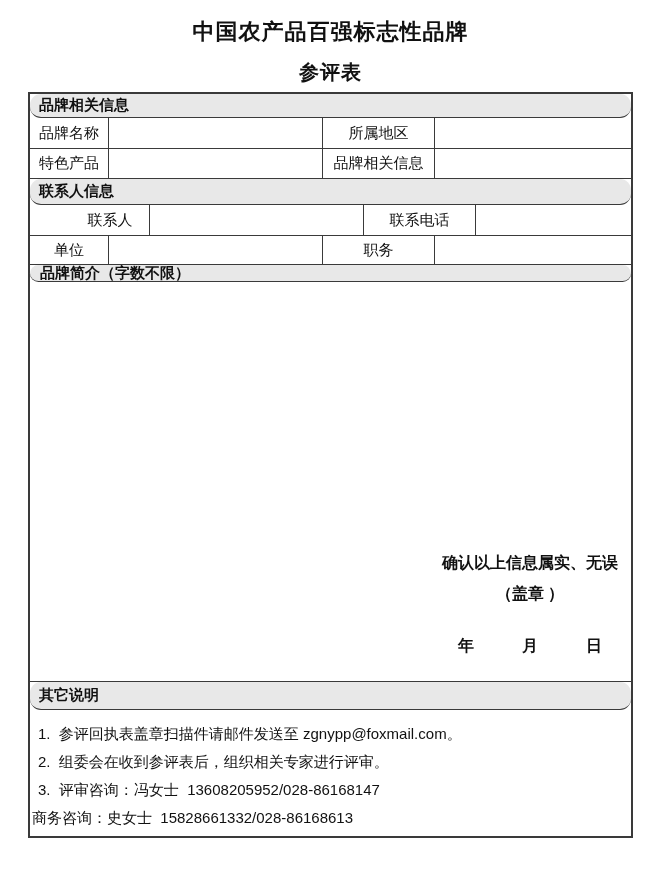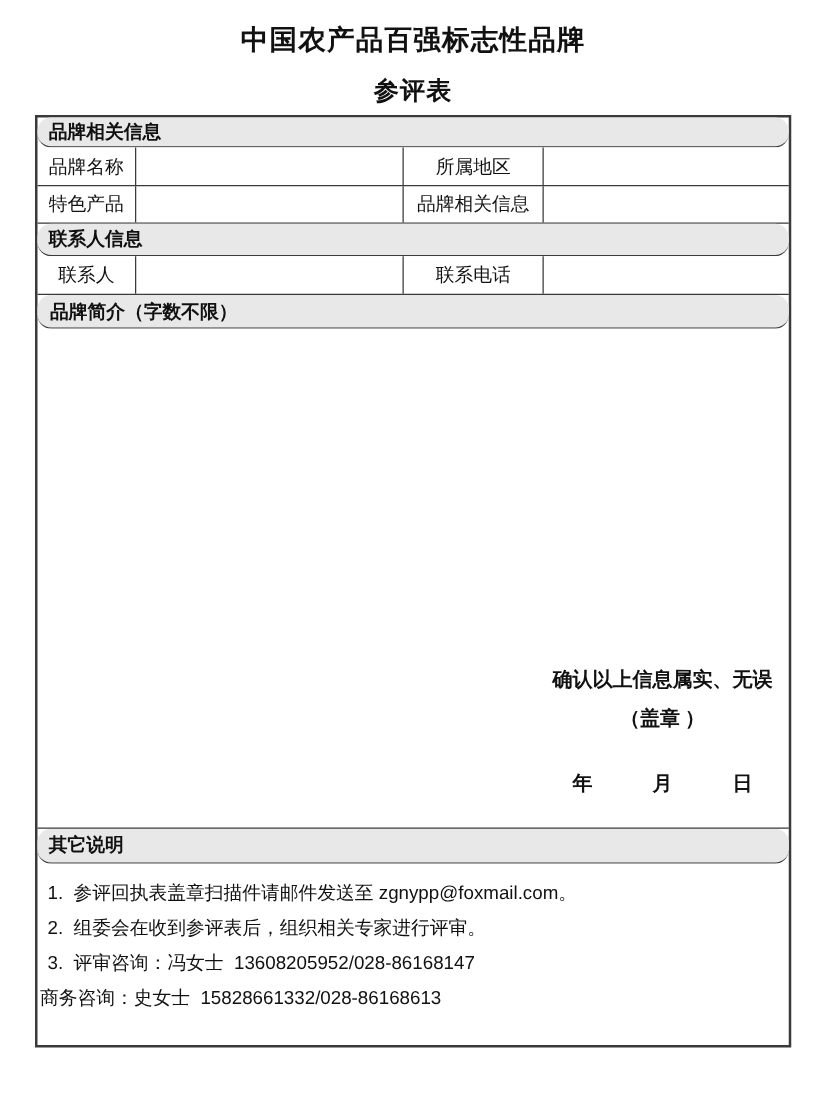--- a/index.html
+++ b/index.html
@@ -35,31 +35,31 @@
     background:#e8e8e8;
     border-bottom:1px solid #3a3a3a;
     font-weight:bold; font-size:15px;
     padding-left:9px;
     display:flex; align-items:center;
     flex:0 0 auto;
     border-radius:11px;
   }
   .sh-1 { height:24px; }
   .sh-2 { height:26px; }
-  .sh-3 { height:27px;padding-left:10px; }
+  .sh-3 { height:17px;padding-left:10px; }
   .sh-4 { height:28px; }
   .field-row {
     display:grid;
     grid-template-columns:79px 214px 112px 1fr;
     border-bottom:1px solid #3a3a3a;
     flex:0 0 auto;
   }
   .fr-1 { height:31px; }
   .fr-2 { height:30px; }
-  .fr-3 { height:31px; }
+  .fr-3 { height:31px;padding-left:41px; }
   .fr-4 { height:29px; }
   .cell {
     display:flex; align-items:center; justify-content:center;
     font-size:15px;
     border-right:1px solid #3a3a3a;
     overflow:hidden; white-space:nowrap;
   }
   .cell.last { border-right:none; }
   .big-cell {
     position:relative;
@@ -122,20 +122,26 @@
 
     <div class="sec-header sh-2">联系人信息</div>
 
     <div class="field-row fr-3">
       <div class="cell">联系人</div>
       <div class="cell"></div>
       <div class="cell">联系电话</div>
       <div class="cell last"></div>
     </div>
 
+    <div class="field-row fr-4">
+      <div class="cell">单位</div>
+      <div class="cell"></div>
+      <div class="cell">职务</div>
+      <div class="cell last"></div>
+    </div>
 
     <div class="sec-header sh-3">品牌简介（字数不限）</div>
 
     <div class="big-cell">
       <div class="confirm-block">
         <div class="confirm-line">确认以上信息属实、无误</div>
         <div class="seal-line">（盖章 ）</div>
         <div class="date-line">
           <span>年</span>
           <span>月</span>

